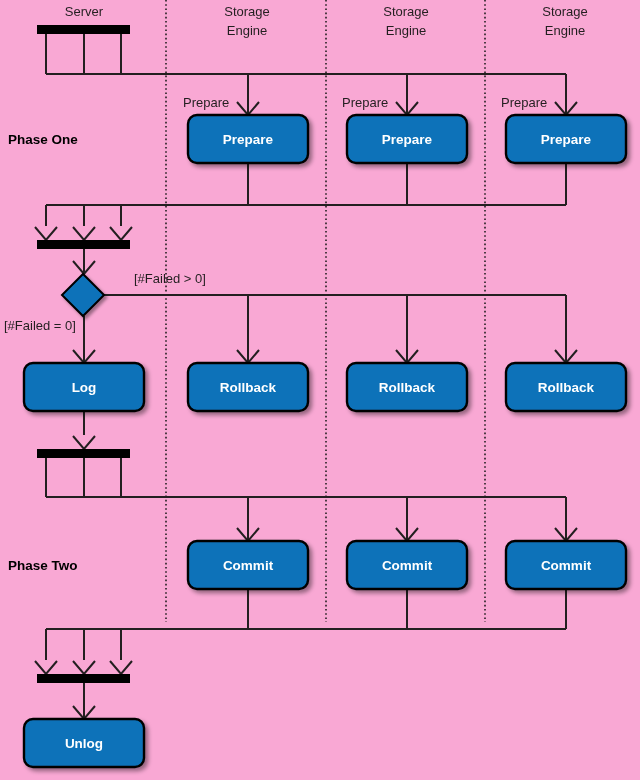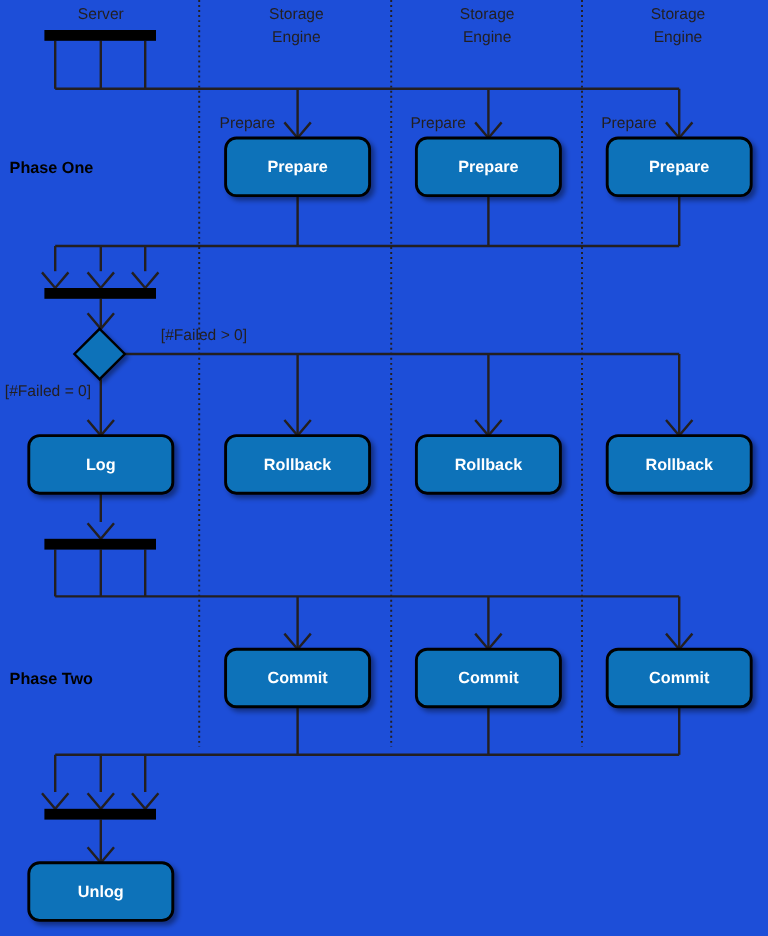--- a/index.html
+++ b/index.html
@@ -1,18 +1,18 @@
 <!DOCTYPE html>
 <html><head>
 <meta charset="utf-8">
 <style>
   html,body{margin:0;padding:0;background:#ffffff;}
   body{width:640px;height:780px;overflow:hidden;
        font-family:"Liberation Sans","DejaVu Sans",sans-serif;}
-  #stage{position:relative;width:640px;height:780px;background:#1d4ed8;}
+  #stage{position:relative;width:640px;height:780px;background:#f9a8d4;}
   svg{display:block;}
   .lane-title{font-size:13px;fill:#231f20;text-anchor:middle;}
   .phase-label{font-size:13.5px;font-weight:bold;fill:#000;}
   .edge-label{font-size:13px;fill:#231f20;}
   .guard-label{font-size:13px;fill:#231f20;}
   .node-text{font-size:13.5px;font-weight:bold;fill:#ffffff;text-anchor:middle;
              dominant-baseline:middle;}
   .ln{stroke:#231f20;stroke-width:2;fill:none;stroke-linecap:butt;}
   .lane-div{stroke:#231f20;stroke-width:1.6;stroke-dasharray:1.6 2.6;fill:none;}
   .barfill{fill:#000000;}

